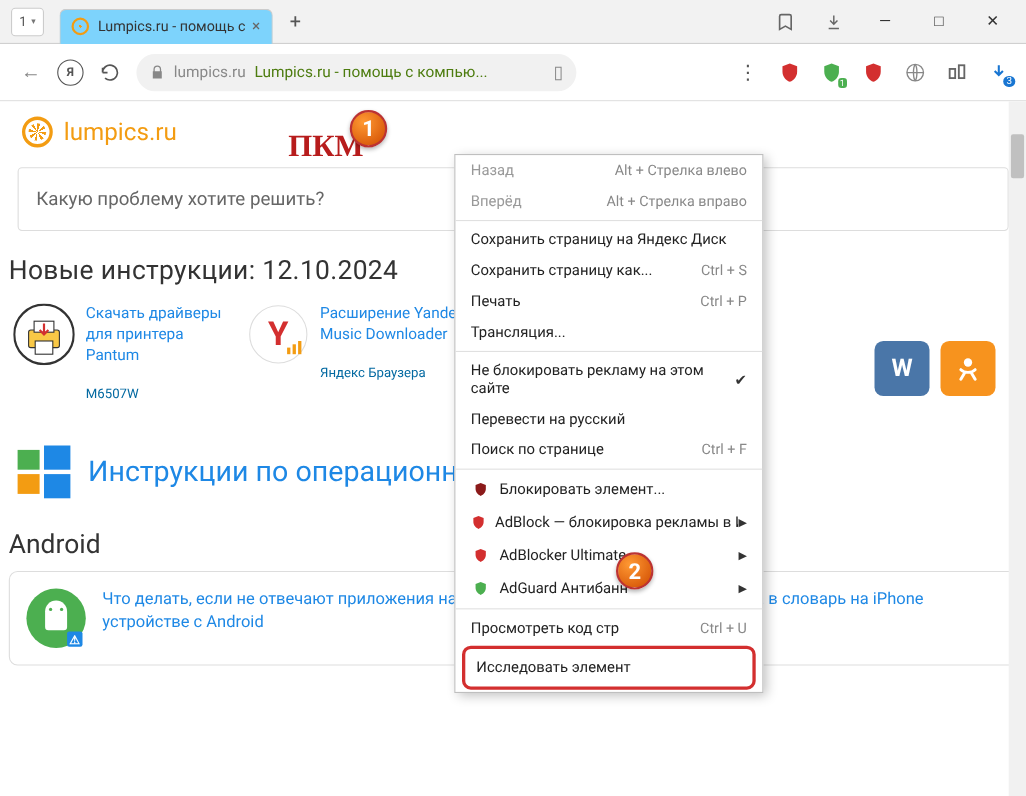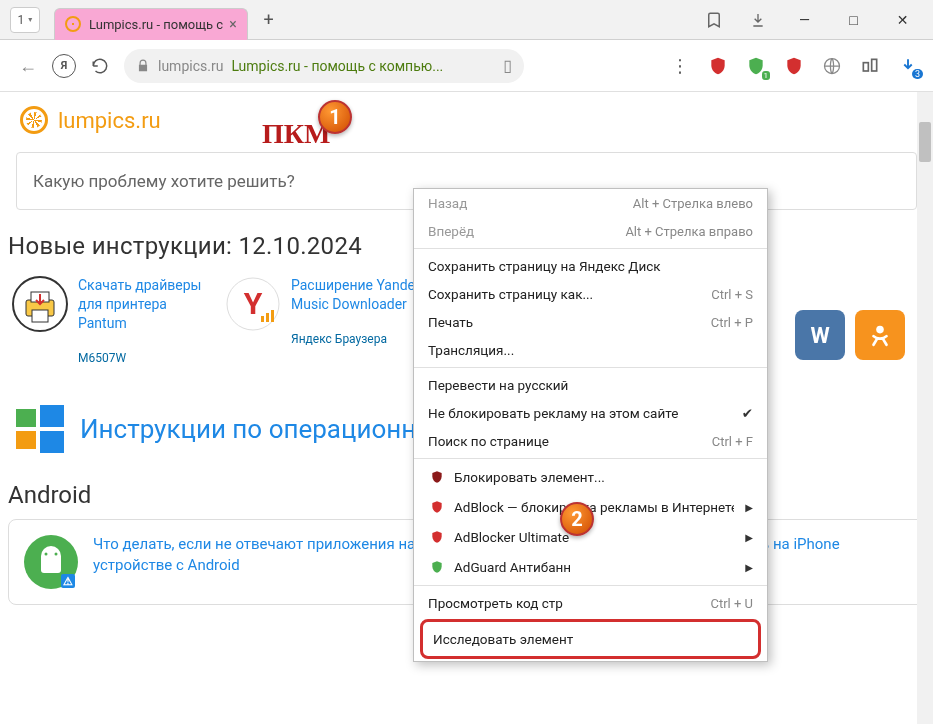--- a/index.html
+++ b/index.html
@@ -2,21 +2,21 @@
 <html><head>
 <meta charset="utf-8">
 <style>
 * { margin:0; padding:0; box-sizing:border-box; font-family:-apple-system,BlinkMacSystemFont,"Segoe UI",Roboto,Arial,sans-serif; }
 body { width:933px; height:724px; background:#fff; overflow:hidden; position:relative; }
 
 
 .titlebar { height:40px; background:#f2f2f2; display:flex; align-items:center; border-bottom:1px solid #d0d0d0; }
 .tab-index { width:30px; height:26px; background:#fff; border:1px solid #ccc; border-radius:4px; margin-left:10px; display:flex; align-items:center; justify-content:center; font-size:12px; color:#555; }
 .tab-index-arrow { margin-left:4px; font-size:8px; color:#777; }
-.tab { height:32px; background:#f9a8d4; border:1px solid #ccc; border-bottom:none; border-radius:6px 6px 0 0; margin-left:14px; margin-top:8px; display:flex; align-items:center; padding:0 10px; max-width:210px; }
+.tab { height:32px; background:#7dd3fc; border:1px solid #ccc; border-bottom:none; border-radius:6px 6px 0 0; margin-left:14px; margin-top:8px; display:flex; align-items:center; padding:0 10px; max-width:210px; }
 .favicon { width:16px; height:16px; border-radius:50%; border:2px solid #f39c12; margin-right:8px; position:relative; flex-shrink:0; }
 .favicon::before { content:""; position:absolute; inset:2px; border-radius:50%; background:radial-gradient(circle,#f39c12 20%,transparent 22%); }
 .tab-title { font-size:13px; color:#333; white-space:nowrap; overflow:hidden; text-overflow:ellipsis; flex:1; }
 .tab-close { margin-left:6px; color:#666; font-size:14px; }
 .newtab { width:26px; height:26px; margin-left:8px; display:flex; align-items:center; justify-content:center; color:#555; font-size:18px; border-radius:4px; }
 .titlebar-right { margin-left:auto; display:flex; align-items:center; gap:4px; padding-right:8px; }
 .titlebar-icon { width:40px; height:40px; display:flex; align-items:center; justify-content:center; color:#555; }
 .win-btn { width:45px; height:40px; display:flex; align-items:center; justify-content:center; color:#333; font-size:14px; }
 
 
@@ -70,21 +70,21 @@
 .os-title { font-size:26px; color:#1e88e5; }
 
 .platforms-row { display:flex; gap:14px; padding:6px 4px; }
 .platform-col { flex:1; }
 .platform-title { font-size:24px; color:#333; padding:0 4px 10px; }
 .platform-card { border:1px solid #ddd; border-radius:8px; padding:14px; display:flex; gap:14px; align-items:flex-start; margin:0 4px; }
 .platform-icon { width:56px; height:56px; flex-shrink:0; }
 .platform-link { color:#1e88e5; font-size:15px; line-height:1.4; }
 
 
-.context-menu { position:absolute; left:413px; top:140px; width:355px; background:#fff; border:1px solid #bfbfbf; box-shadow:3px 3px 10px rgba(0,0,0,.25); font-size:13.5px; color:#222; z-index:20;margin-top:48px; }
+.context-menu { position:absolute; left:413px; top:140px; width:281px; background:#fff; border:1px solid #bfbfbf; box-shadow:3px 3px 10px rgba(0,0,0,.25); font-size:13.5px; color:#222; z-index:20; }
 .cm-item { display:flex; align-items:center; padding:6px 14px; min-height:28px; position:relative; }
 .cm-item.disabled { color:#999; }
 .cm-shortcut { margin-left:auto; color:#888; font-size:13px; }
 .cm-sep { height:1px; background:#e0e0e0; margin:3px 0; }
 .cm-icon { width:18px; height:18px; margin-right:8px; display:inline-flex; align-items:center; justify-content:center; font-size:13px; }
 .cm-arrow { margin-left:auto; color:#333; font-size:10px; }
 .cm-check { margin-left:auto; color:#333; }
 .cm-highlight { border:3px solid #d32f2f; border-radius:8px; margin:2px 6px; padding:9px 10px; }
 
 
@@ -320,25 +320,25 @@
     </div>
   <div class="cm-item">
       <span>Печать</span>
       <span class="cm-shortcut">Ctrl + P</span>
     </div>
   <div class="cm-item">
       <span>Трансляция...</span>
     </div>
   <div class="cm-sep"></div>
   <div class="cm-item">
-      <span>Перевести на русский</span>
-    </div>
-  <div class="cm-item">
       <span>Не блокировать рекламу на этом сайте</span>
       <span class="cm-check">✔</span>
+    </div>
+  <div class="cm-item">
+      <span>Перевести на русский</span>
     </div>
   <div class="cm-item">
       <span>Поиск по странице</span>
       <span class="cm-shortcut">Ctrl + F</span>
     </div>
   <div class="cm-sep"></div>
   <div class="cm-item">
       <span class="cm-icon">
         <svg width="14" height="14" viewBox="0 0 24 24" fill="#8b1a1a">
           <path d="M12 2l8 3v6c0 5-3.4 9.5-8 11-4.6-1.5-8-6-8-11V5l8-3z"></path>

